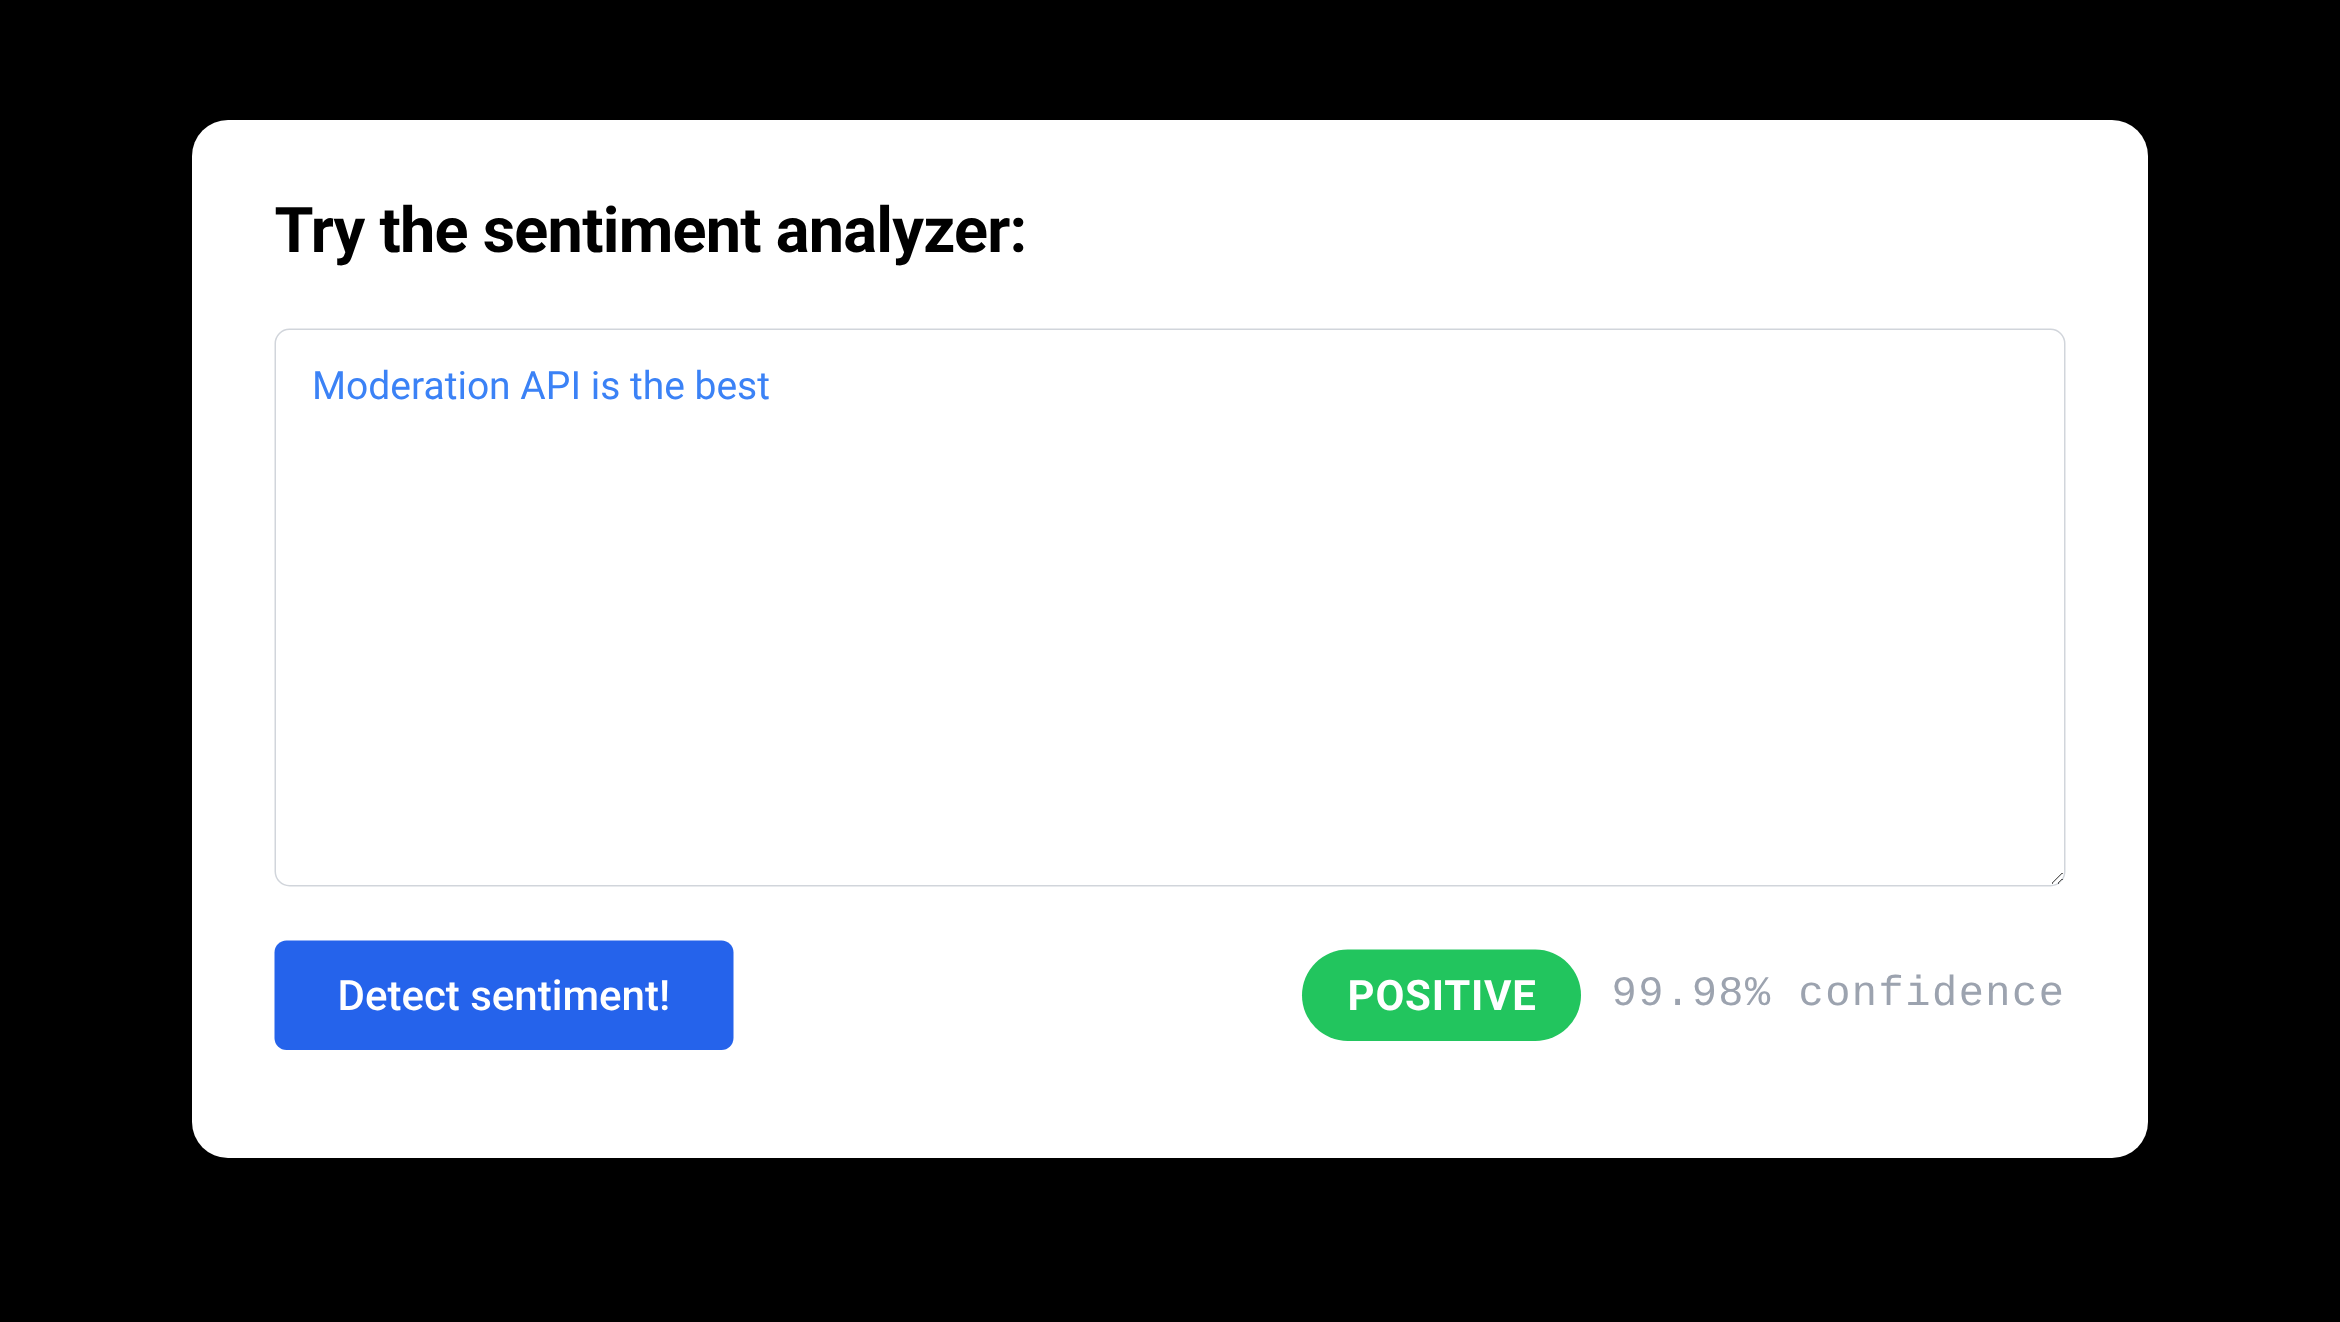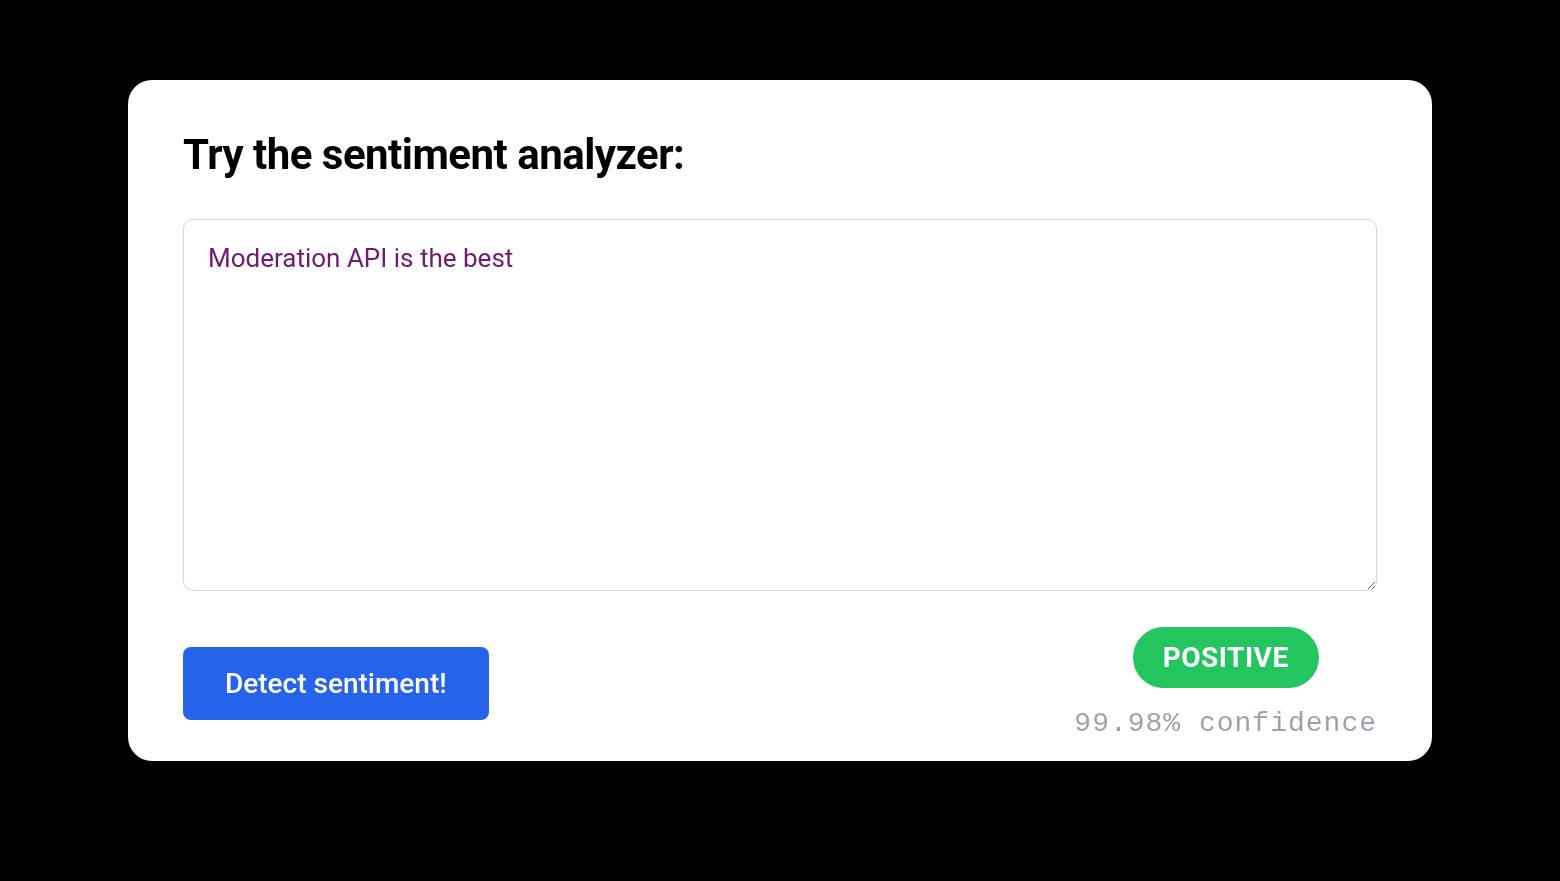--- a/index.html
+++ b/index.html
@@ -16,39 +16,39 @@
       display: flex;
       align-items: flex-start;
       justify-content: center;
       padding-top: 80px;
     }
     
     .card {
       background: #ffffff;
       border-radius: 24px;
       width: 1304px;
-      padding: 50px 55px 22px 55px;
+      padding: 50px 55px 72px 55px;
     }
     
     .heading {
       font-size: 42px;
       font-weight: 700;
       color: #000000;
       letter-spacing: -0.5px;
       margin-bottom: 40px;
     }
     
     .textarea {
       width: 100%;
       height: 372px;
       border: 1px solid #d1d5db;
       border-radius: 10px;
       padding: 20px 24px;
       font-size: 26px;
-      color: #701a75;
+      color: #3b82f6;
       font-family: inherit;
       resize: both;
       outline: none;
       line-height: 1.4;
     }
     
     .footer-row {
       display: flex;
       justify-content: space-between;
       align-items: center;
@@ -65,21 +65,20 @@
       font-weight: 500;
       cursor: pointer;
       font-family: inherit;
       text-align: center;
     }
     
     .result-group {
       display: flex;
       align-items: center;
       gap: 20px;
-      flex-direction: column;
     }
     
     .sentiment-badge {
       background: #22c55e;
       color: #ffffff;
       border-radius: 999px;
       padding: 14px 30px;
       font-size: 28px;
       font-weight: 700;
       letter-spacing: 0.5px;

